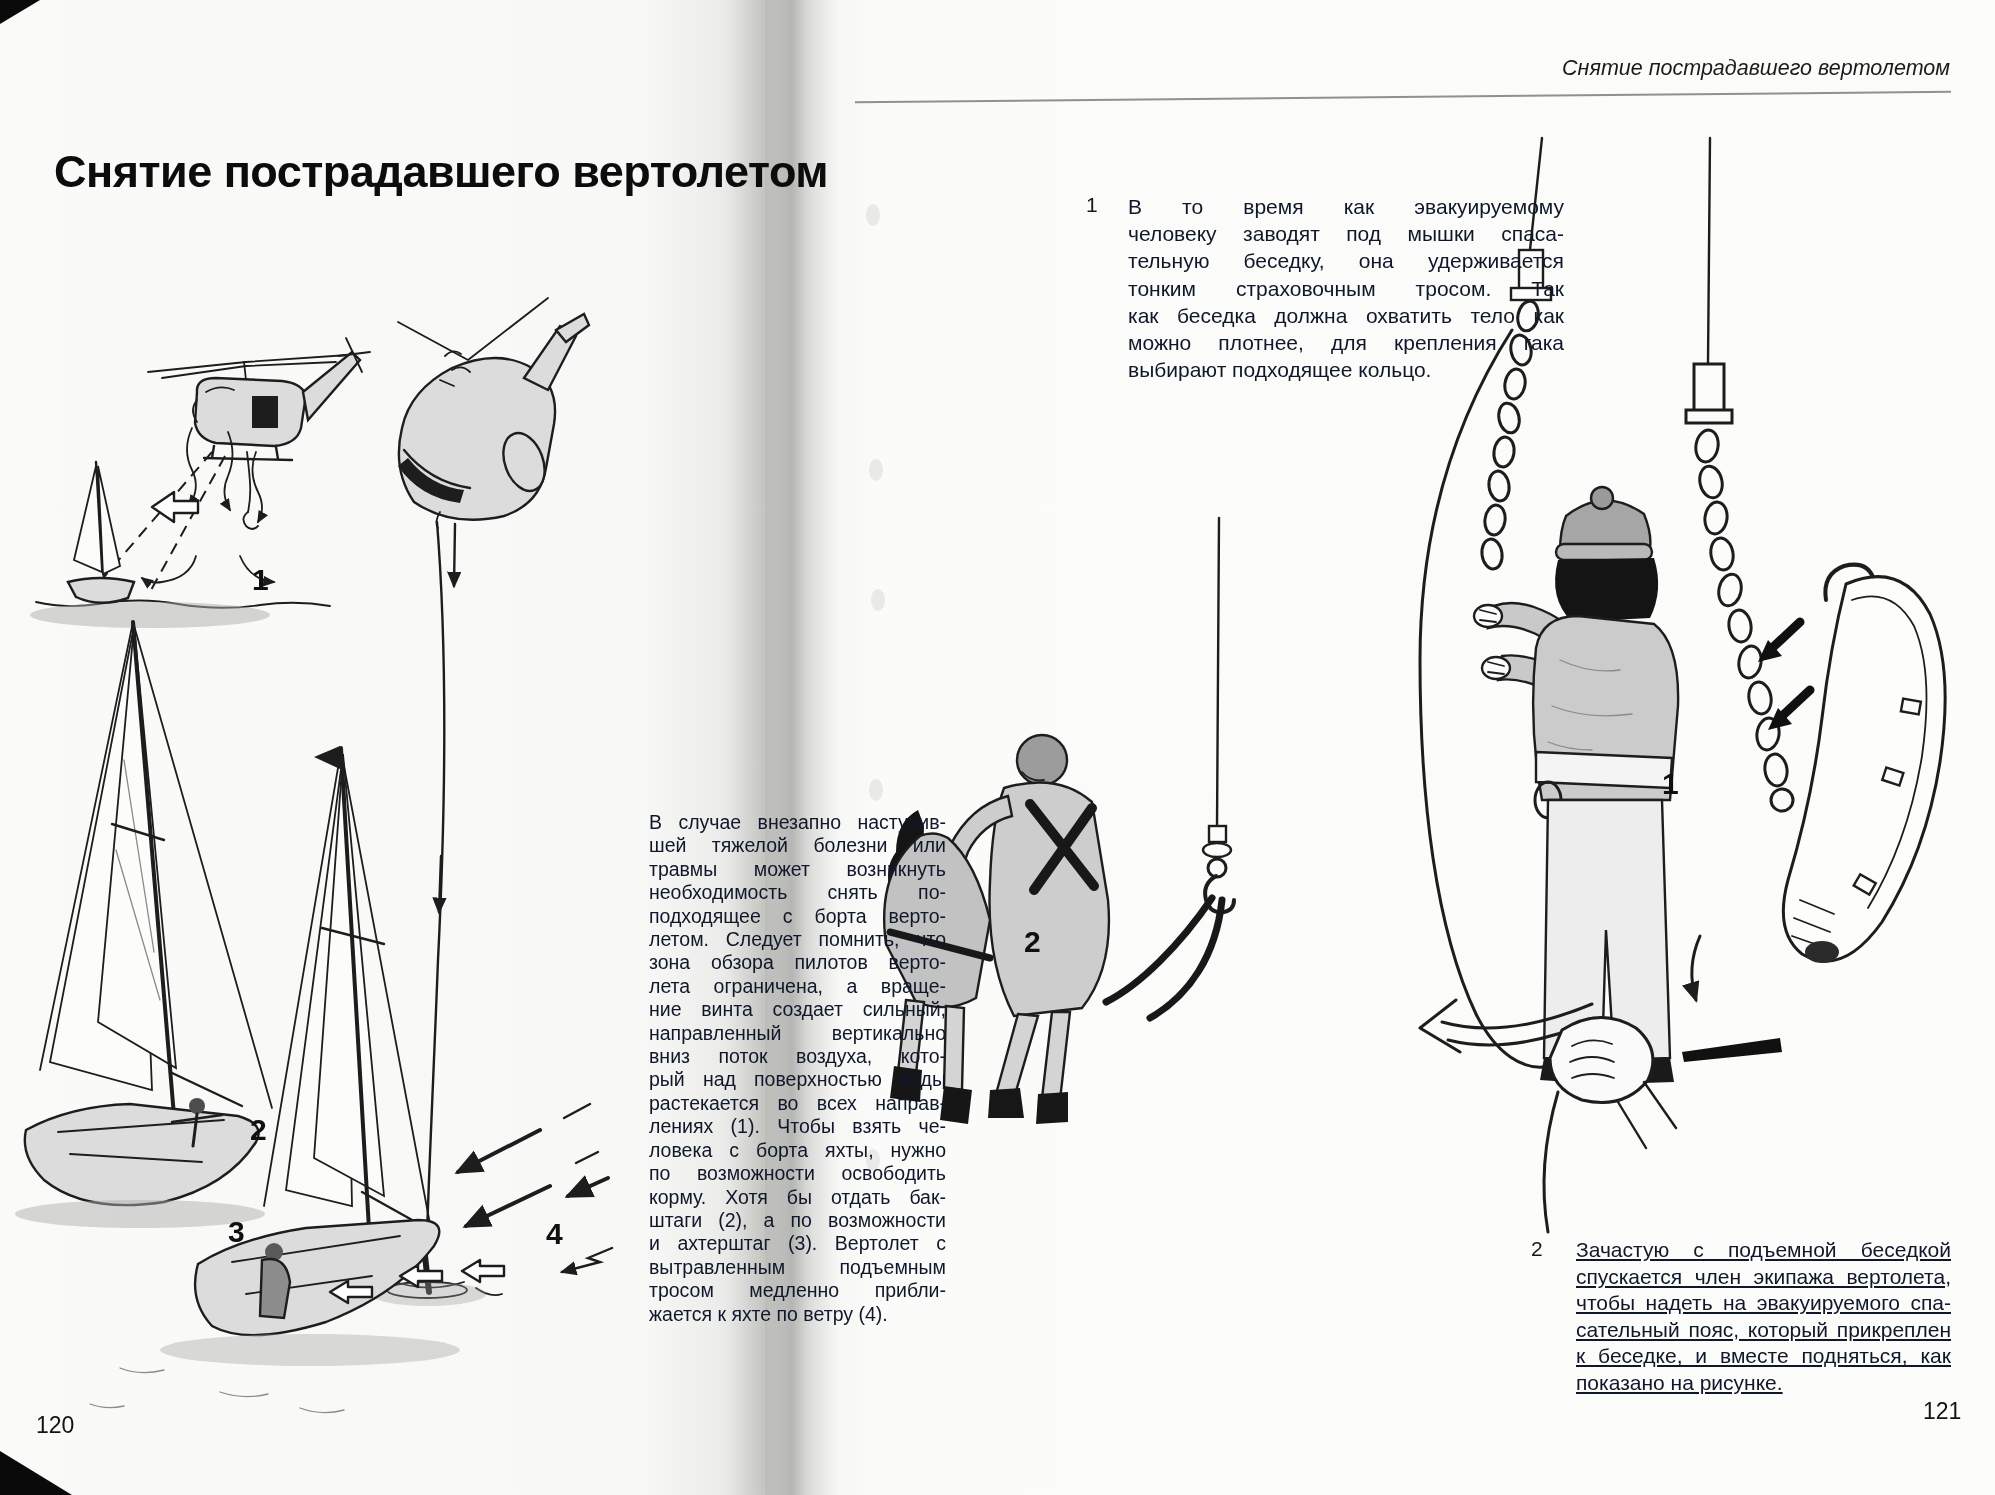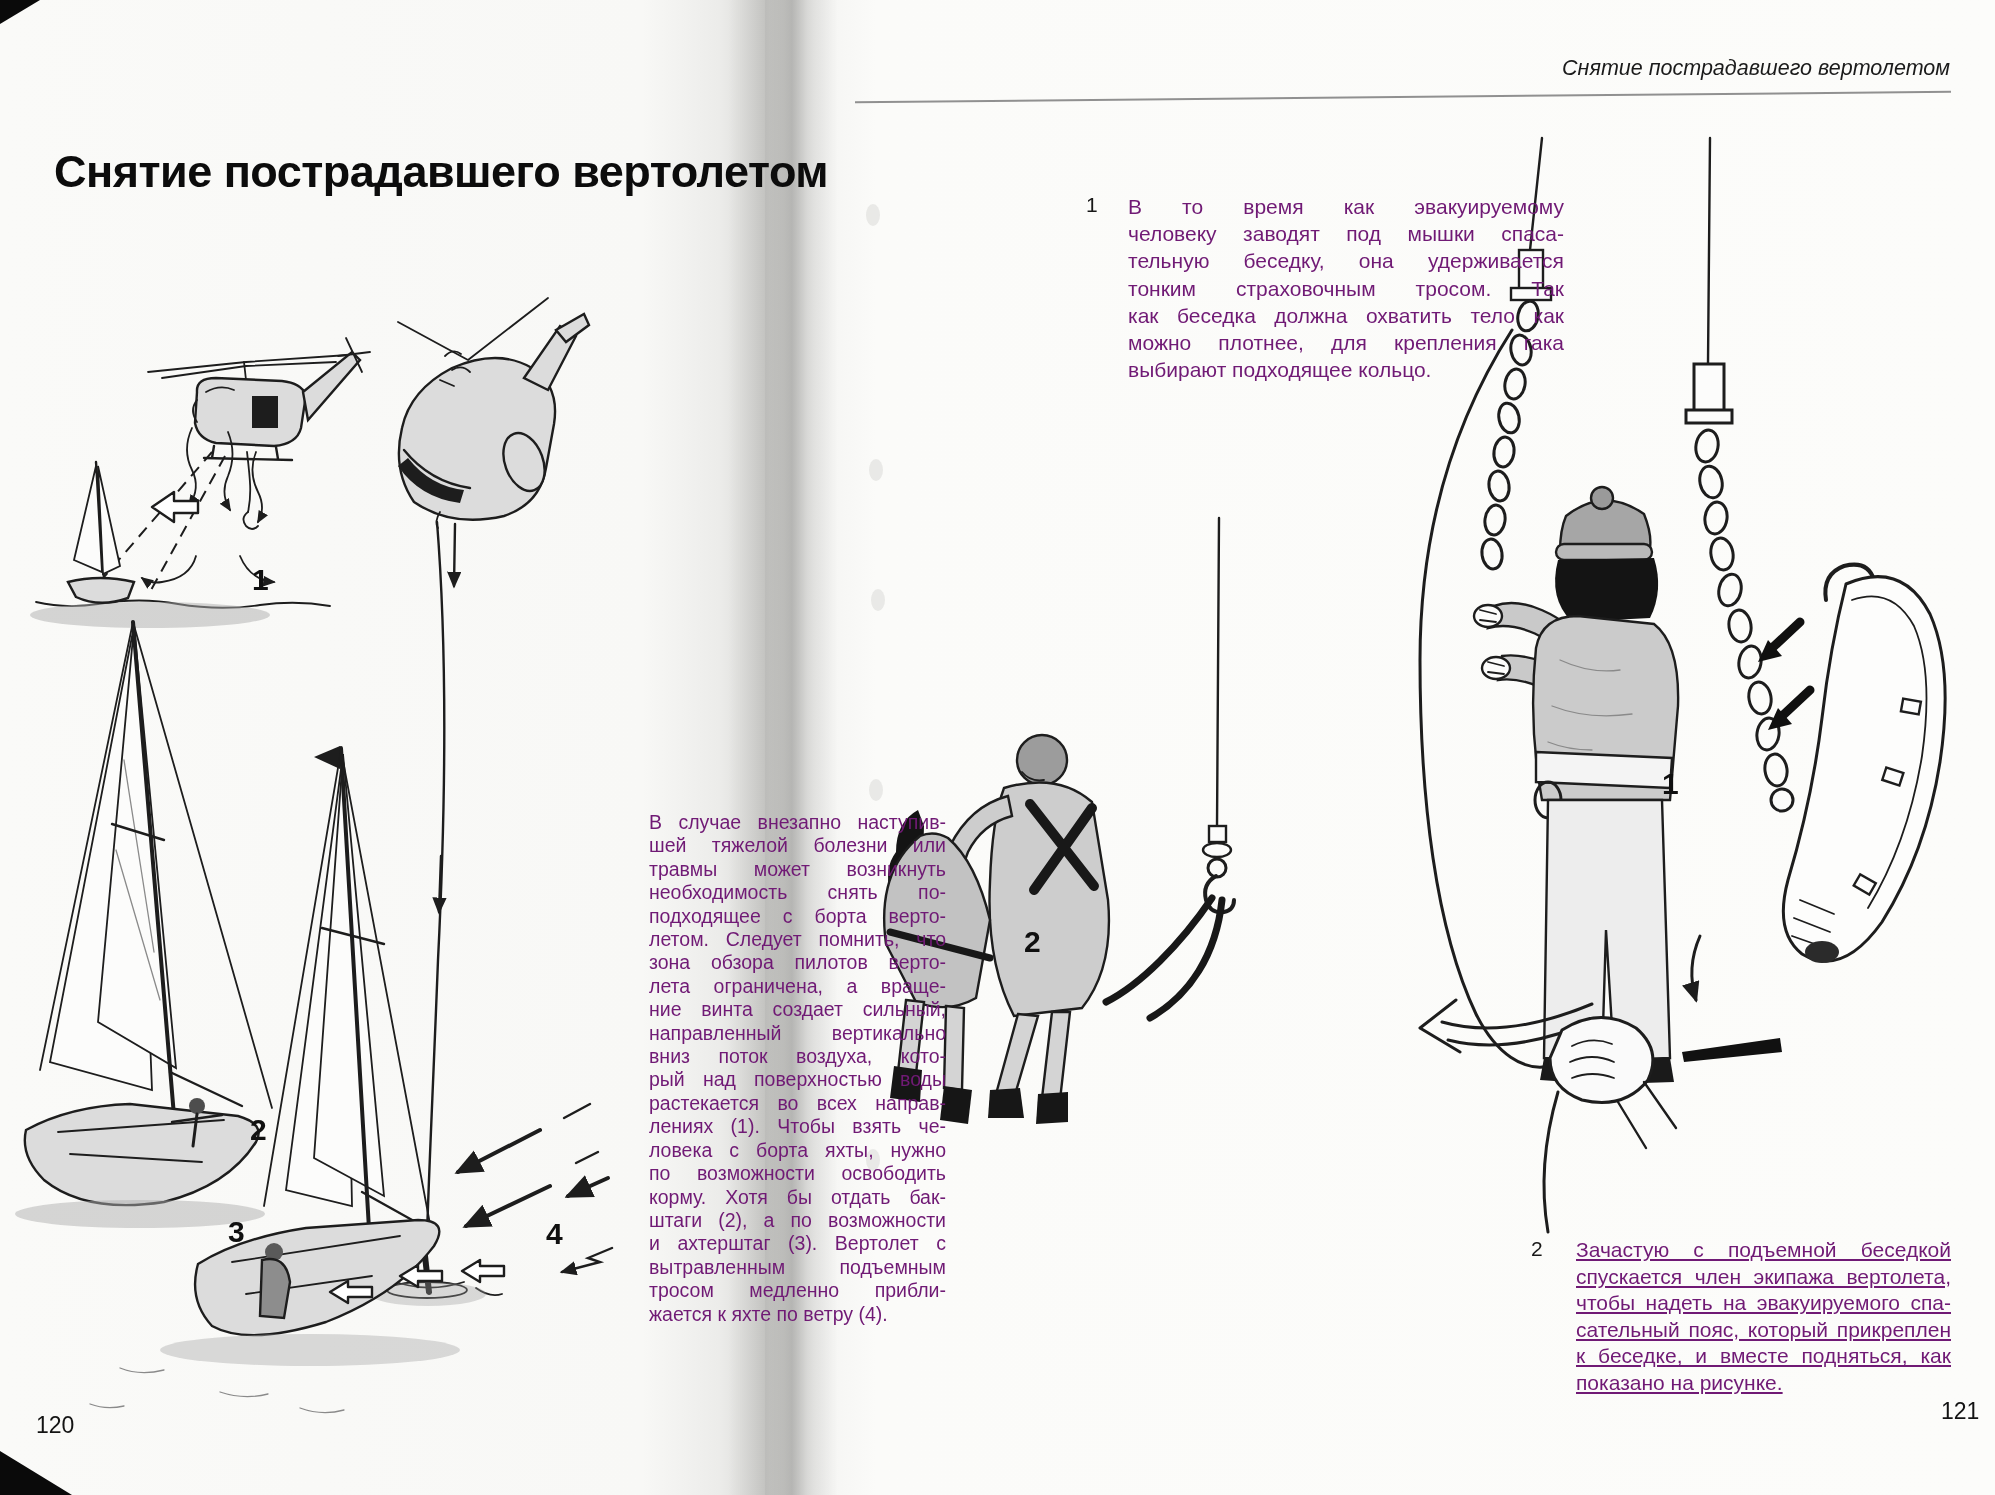--- a/index.html
+++ b/index.html
@@ -18,32 +18,32 @@
   .corner-bl{position:absolute;left:0;bottom:0;width:0;height:0;
              border-bottom:44px solid #0a0a0a;border-right:72px solid transparent;}
 
   
   .title{position:absolute;left:54px;top:146px;font-size:45px;font-weight:bold;
          letter-spacing:-.5px;color:#0c0c0c;white-space:nowrap;}
   .running-header{position:absolute;right:45px;top:56px;font-size:21.5px;font-style:italic;
                   color:#1b1b1b;white-space:nowrap;}
   .header-rule{position:absolute;left:855px;top:96px;width:1096px;height:2px;background:#909090;
                transform:rotate(-.55deg);}
-  .pagetext{position:absolute;color:#701a75;}
+  .pagetext{position:absolute;color:#0f172a;}
   .left-col{left:620px;top:811px;width:297px;font-size:19.5px;line-height:23.4px;margin-left:29px;}
   .p1-col{left:1128px;top:193px;width:436px;font-size:21px;line-height:27.2px;}
   .p2-col{left:1576px;top:1237px;width:375px;font-size:21px;line-height:26.6px;text-decoration:underline;}
   .num{position:absolute;font-size:21px;color:#171717;}
   .num-1{left:1086px;top:193px;}
   .num-2{left:1531px;top:1237px;}
   .tline{text-align:justify;text-align-last:justify;}
   .tline.last{text-align-last:left;}
   .pn{position:absolute;font-size:23px;color:#131313;}
   .pn-left{left:36px;top:1412px;}
-  .pn-right{left:1923px;top:1398px;margin-left:18px;}
+  .pn-right{left:1923px;top:1398px;}
 
   
   svg.art{position:absolute;left:0;top:0;}
   .ln{fill:none;stroke:#1d1d1d;stroke-width:1.8;stroke-linecap:round;}
   .lnt{fill:none;stroke:#8a8a8a;stroke-width:1.3;stroke-linecap:round;}
   .ln2{fill:none;stroke:#1d1d1d;stroke-width:2.4;stroke-linecap:round;}
   .ln25{fill:none;stroke:#1d1d1d;stroke-width:3;stroke-linecap:round;}
   .ln3{fill:none;stroke:#1d1d1d;stroke-width:4;stroke-linecap:round;}
   .ln45{fill:none;stroke:#101010;stroke-width:9;stroke-linecap:round;}
   .lnd{fill:none;stroke:#1d1d1d;stroke-width:2;stroke-dasharray:12 8;}

